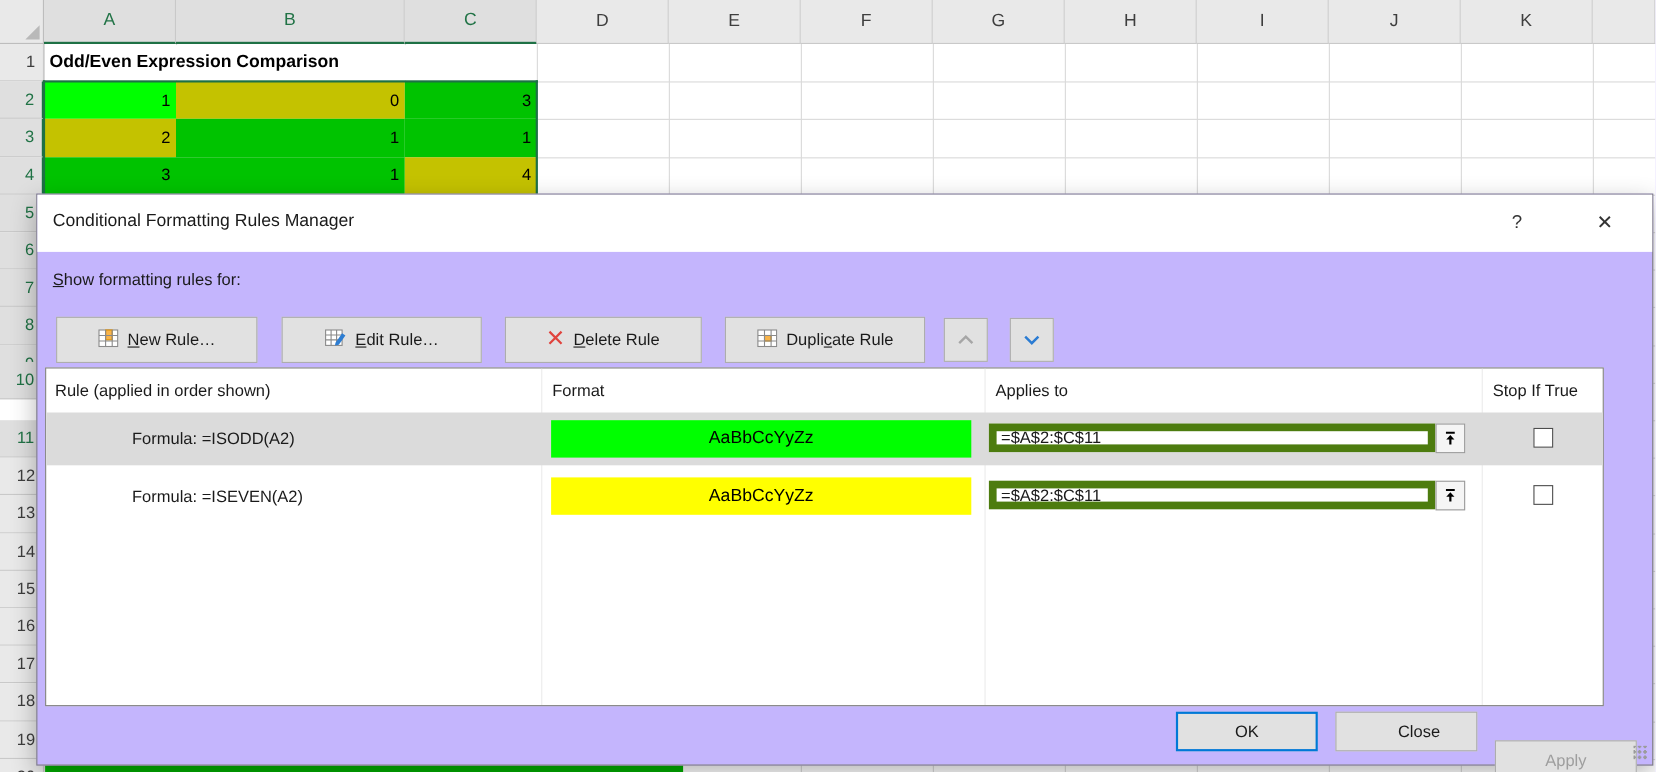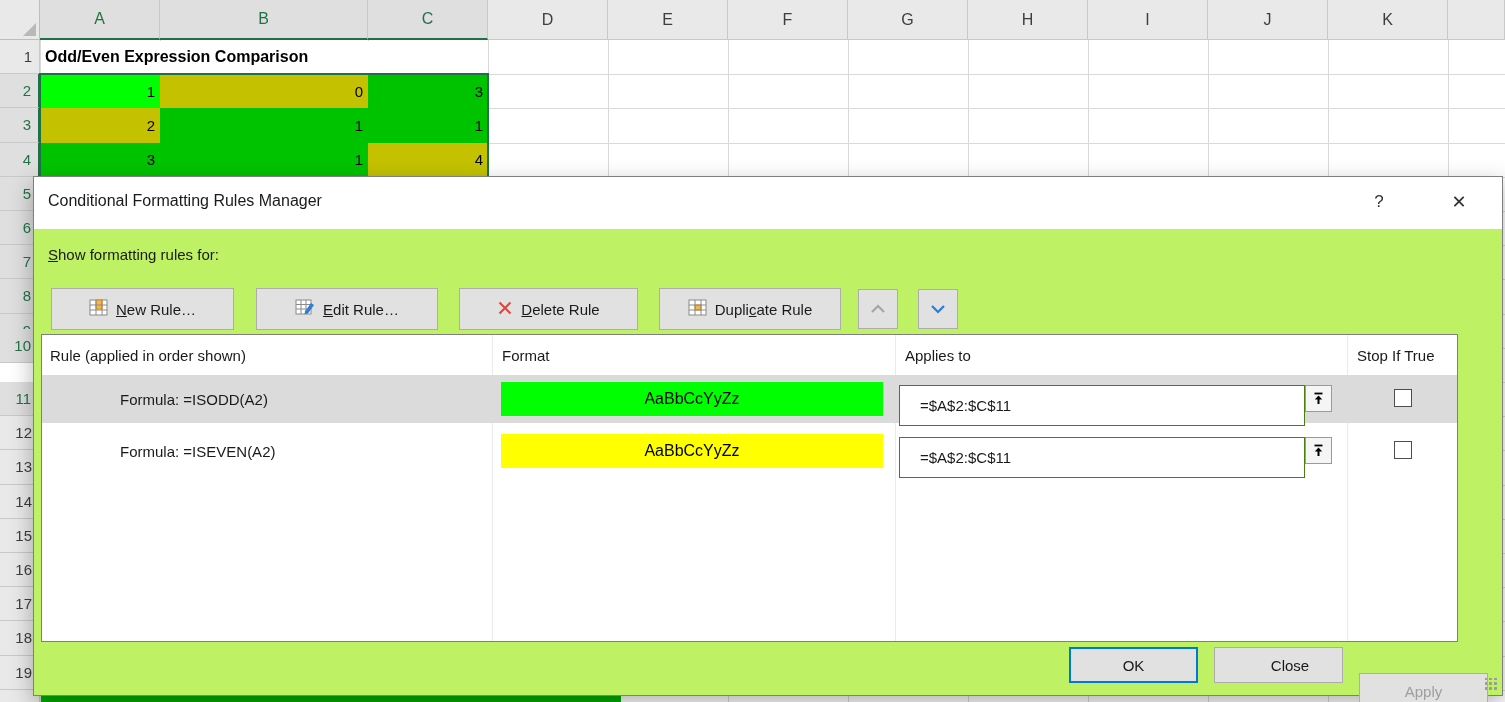--- a/index.html
+++ b/index.html
@@ -27,21 +27,21 @@
           justify-content:flex-end; padding-right:5px; }
   #title-cell { position:absolute; background:#fff; font-size:16px; font-weight:bold; color:#000;
           display:flex; align-items:center; padding-left:4px; white-space:nowrap; }
   #sel-border { position:absolute; border:2px solid #1E7145; border-bottom:none; }
   #partial-row20 { position:absolute; background:#00AF00;
           background-image:repeating-linear-gradient(90deg, transparent 0 11px, rgba(0,40,0,.85) 11px 13px,
             transparent 13px 26px, rgba(0,40,0,.6) 26px 27px, transparent 27px 46px); }
 
   
   #dialog { position:absolute; left:33px; top:176px; width:1470px; height:520px;
-            background:#bef264; border:1px solid #7F7F7F;
+            background:#c4b5fd; border:1px solid #7F7F7F;
             box-shadow:0 8px 22px rgba(0,0,0,.30); font-size:15px; color:#1A1A1A; }
   #dlg-titlebar { position:absolute; left:0; top:0; right:0; height:52px; background:#fff; }
   #dlg-title { position:absolute; left:14px; top:15px; font-size:16px; color:#1A1A1A; white-space:nowrap; }
   .titlebar-btn { position:absolute; top:10px; width:30px; height:30px; display:flex; align-items:center;
             justify-content:center; font-size:17px; color:#333; cursor:default; }
   #dlg-help { left:1330px; }
   #dlg-close { left:1410px; font-size:18px; }
 
   #show-label { position:absolute; left:14px; top:69px; white-space:nowrap; }
   #combo { position:absolute; left:250px; top:62px; width:258px; height:31px; background:#fff;
@@ -60,22 +60,22 @@
   #rule-list { position:absolute; left:7px; top:157px; width:1417px; height:308px; background:#fff;
            border:1px solid #7F7F7F; overflow:hidden;text-decoration:underline; }
   .list-colsep { position:absolute; top:0; bottom:0; width:1px; background:#EBEBEB; }
   .list-header { position:absolute; top:0; height:40px; display:flex; align-items:center;
            color:#1A1A1A; white-space:nowrap; }
   .rule-row { position:absolute; left:0; width:100%; height:48px; }
   .rule-row.sel { background:#DBDBDB; }
   .rule-text { position:absolute; left:78px; top:0; height:48px; display:flex; align-items:center; white-space:nowrap; }
   .swatch { position:absolute; left:459px; top:7px; width:382px; height:34px; display:flex;
            align-items:center; justify-content:center; font-size:16px; color:#000; }
-  .applies { position:absolute; left:857px; top:10px; width:406px; height:41px; border:1px solid #4d7c0f;
-           background:#fff; font-family:"Liberation Sans", sans-serif; font-size:15px; padding:0 20px; color:#1A1A1A; }
+  .applies { position:absolute; left:857px; top:10px; width:406px; height:26px; border:7px solid #4d7c0f;
+           background:#fff; font-family:"Liberation Sans", sans-serif; font-size:15px; padding:0 4px; color:#1A1A1A; }
   .collapse-btn { position:absolute; left:1263px; top:10px; width:27px; height:27px; background:#F5F5F5;
            border:1px solid #9A9A9A; display:flex; align-items:center; justify-content:center; }
   .cb { position:absolute; left:1352px; top:14px; width:18px; height:18px; background:#fff; border:1px solid #4D4D4D; }
 
   .footer-btn { position:absolute; top:470px; width:129px; height:36px; background:#E1E1E1;
            border:1px solid #ADADAD; display:flex; align-items:center; justify-content:center; font-size:15px; }
   #btn-ok { left:1035px; border:2px solid #0078D7; }
   #btn-close-footer { left:1180px;padding-left:23px; }
   #btn-apply { left:1325px; color:#9E9E9E;margin-top:26px; }
   #grip { position:absolute; right:4px; bottom:4px; width:13px; height:13px;

